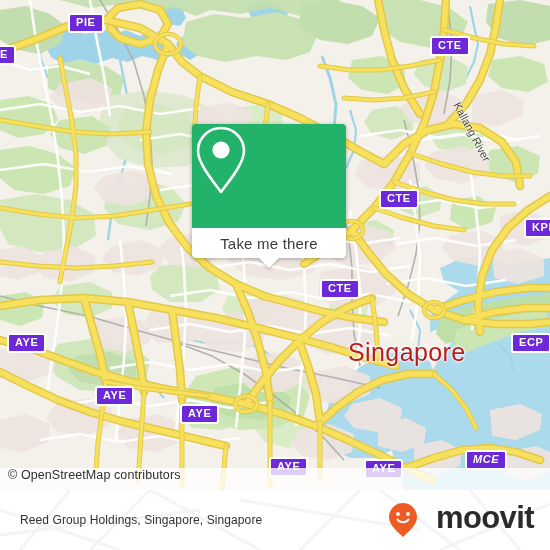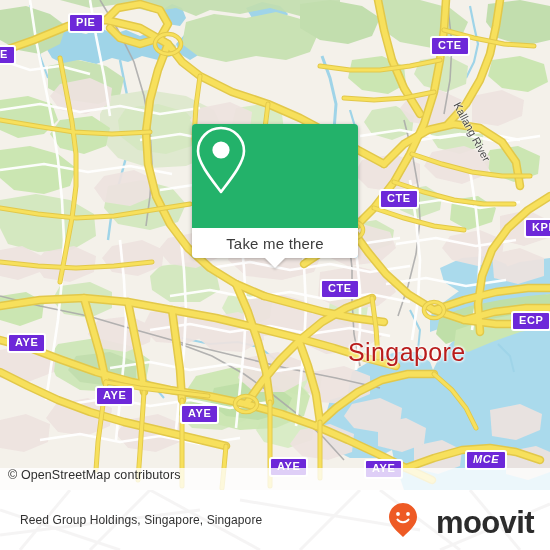--- a/index.html
+++ b/index.html
@@ -64,21 +64,21 @@
     font-size: 11px;
     color: #4a4a4a;
     white-space: nowrap;
     text-shadow: 0 0 2px #fff, 0 0 2px #fff;
   }
 
   
   .popup {
     position: absolute;
     left: 192px; top: 124px;
-    width: 166px;
+    width: 154px;
     border-radius: 4px;
     box-shadow: 0 1px 4px rgba(0,0,0,.30);
     overflow: visible;
     background: #7dd3fc;
   }
   .popup-top {
     height: 104px;
     background: #23b26a;
     border-radius: 4px 4px 0 0;
     display: flex; align-items: center; justify-content: center;
@@ -115,21 +115,21 @@
   .footer-bg { position: absolute; left: 0; top: 0; opacity: .5; }
   .footer-title {
     position: relative;
     font-size: 12px; color: #313131;
     padding-left: 20px; letter-spacing: .1px;
     white-space: nowrap;
   }
   .brand {
     position: absolute; right: 16px; top: 50%;
     transform: translateY(-50%);
-    display: flex; align-items: flex-end; gap: 18px;
+    display: flex; align-items: flex-start; gap: 18px;
   }
   .brand-word {
     font-size: 31px; font-weight: bold;
     color: #2b2b2b; letter-spacing: -.6px;
     line-height: 31px;
   }
 </style>
 </head>
 <body>
 
@@ -456,21 +456,21 @@
     <div class="city-label" style="left:348px; top:338px;">Singapore</div>
     <div class="river-label" style="left:462px; top:100px; transform:rotate(62deg); transform-origin:left top;">Kallang River</div>
 
     <div id="shield-layer">
         <div class="shield" style="left: -8px; top: 45px;">E</div>
         <div class="shield" style="left: 68px; top: 13px;">PIE</div>
         <div class="shield" style="left: 430px; top: 36px;">CTE</div>
         <div class="shield" style="left: 379px; top: 189px;">CTE</div>
         <div class="shield" style="left: 524px; top: 218px;">KPE</div>
         <div class="shield" style="left: 320px; top: 279px;">CTE</div>
-        <div class="shield" style="left: 511px; top: 311px;">ECP</div>
+        <div class="shield" style="left: 511px; top: 333px;">ECP</div>
         <div class="shield" style="left: 7px; top: 333px;">AYE</div>
         <div class="shield" style="left: 95px; top: 386px;">AYE</div>
         <div class="shield" style="left: 180px; top: 404px;">AYE</div>
         <div class="shield" style="left: 269px; top: 457px;">AYE</div>
         <div class="shield" style="left: 364px; top: 459px;">AYE</div>
         <div class="shield" style="left: 465px; top: 450px; font-style: italic;">MCE</div>
       </div>
 
     <div class="attrib">
       <span>© OpenStreetMap contributors</span>

